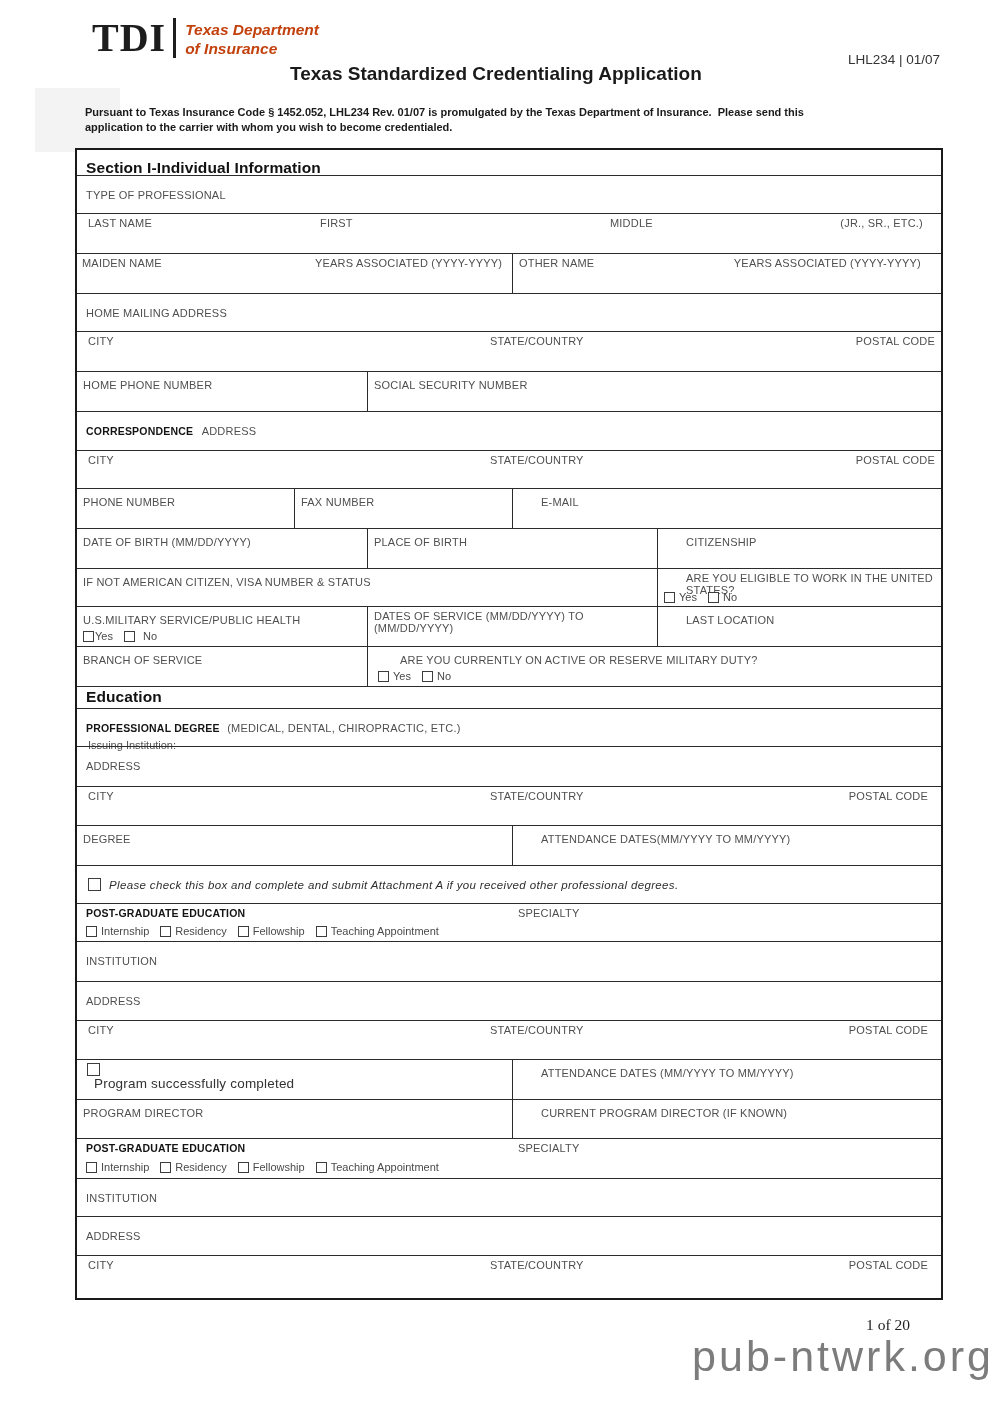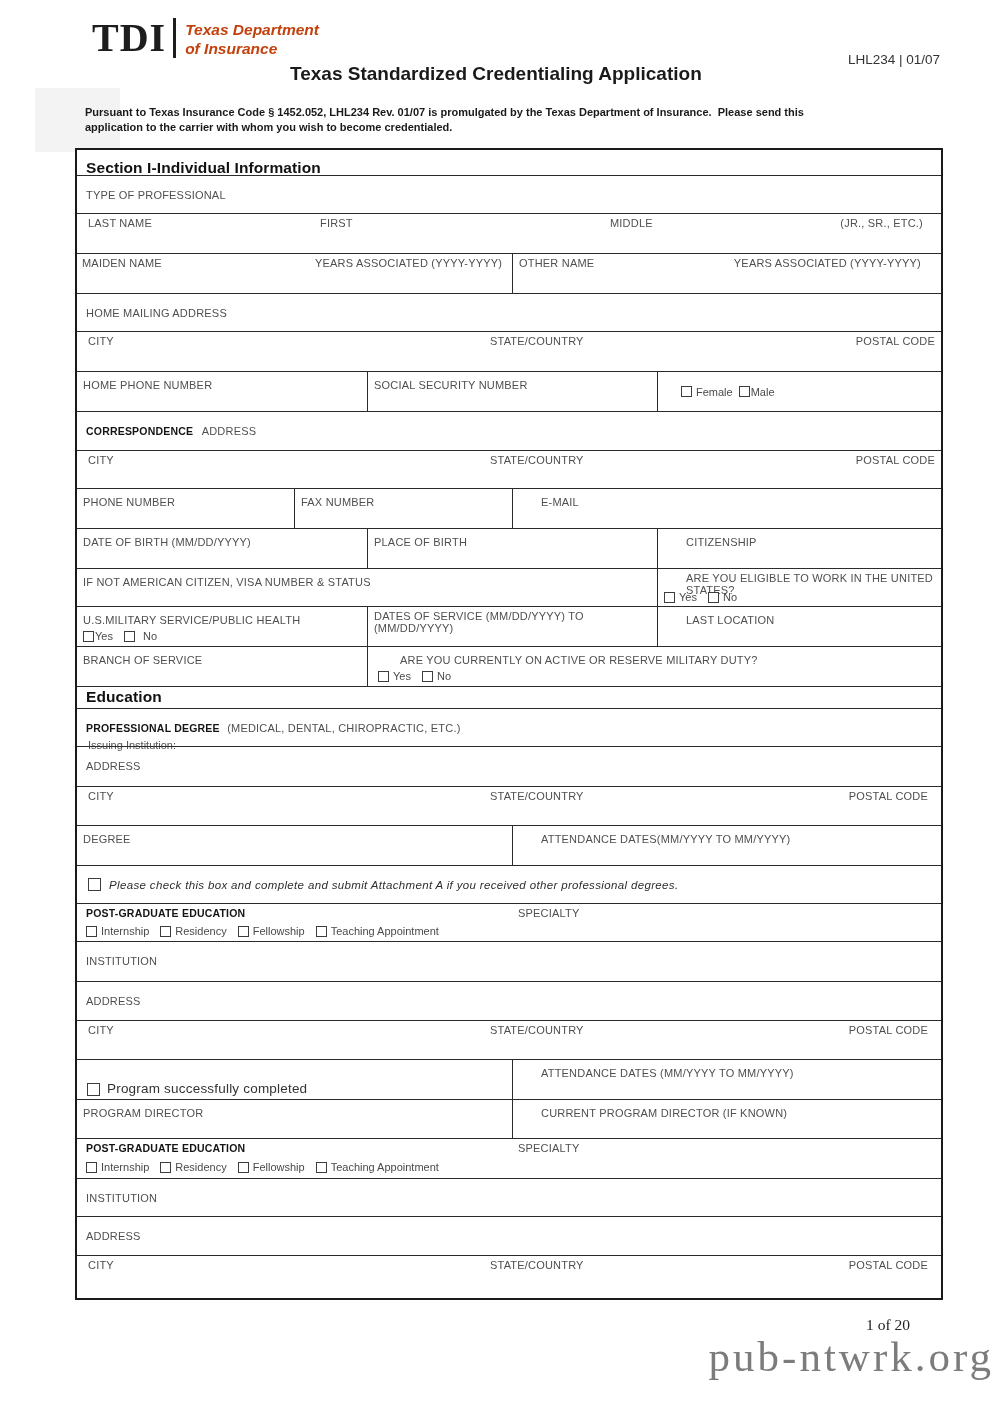--- a/index.html
+++ b/index.html
@@ -36,26 +36,26 @@
   .abs { position:absolute; top:3px; }
   .sub { font-size:11px; color:#555; display:block; margin-top:3px; padding-left:2px; }
 
   .cb { display:inline-block; width:11px; height:11px; border:1.6px solid #3d3d3d; background:#fff; vertical-align:-2px; flex:none; }
   .cb-lg { width:13px; height:13px; }
   .cbl { font-size:11px; color:#4a4a4a; margin:0 11px 0 4px; }
   .cbline { position:absolute; left:8px; bottom:5px; display:flex; align-items:center; }
   .gender { display:flex; align-items:center; padding-left:23px; }
   .att-row { display:flex; align-items:center; padding-left:11px; }
   .att-txt { font-style:italic; font-size:11.5px; color:#2e2e2e; letter-spacing:0.35px; margin-left:8px; }
-  .prog { display:flex; align-items:flex-end; padding-left:10px; }
+  .prog { display:flex; align-items:flex-start; padding-left:10px;flex-direction:column; }
   .prog-txt { font-size:13.5px; color:#333; margin-left:7px; letter-spacing:0.2px; }
 
   
   .pagenum { position:absolute; top:1316px; right:89px; font-family:"Liberation Serif", serif; font-size:15.5px; color:#222; }
-  .watermark { position:absolute; top:1332px; right:5px; font-family:Liberation Serif, serif; font-size:43px; color:#7c7c7c; letter-spacing:3px; }
+  .watermark { position:absolute; top:1332px; right:5px; font-family:Liberation Sans, sans-serif; font-size:43px; color:#7c7c7c; letter-spacing:3px; }
 </style>
 </head>
 <body>
 
 <div class="shade"></div>
 
 <div class="logo">
   <span class="logo-abbr">TDI</span>
   <span class="logo-bar"></span>
   <span class="logo-name">
@@ -105,26 +105,20 @@
     <span class="lbl abs" style="right:6px">POSTAL CODE</span>
   </div>
 
   <div class="row h40 cells">
     <div class="cell" style="width:290px">
       <span class="lbl">HOME PHONE NUMBER</span>
     </div>
     <div class="cell" style="width:290px">
       <span class="lbl">SOCIAL SECURITY NUMBER</span>
     </div>
-    <div class="cell grow gender">
-      <span class="cb"></span>
-      <span class="cbl" style="margin-right:6px">Female</span>
-      <span class="cb"></span>
-      <span class="cbl" style="margin-left:1px">Male</span>
-    </div>
   </div>
 
   <div class="row h39 pad">
     <span class="blbl">CORRESPONDENCE</span>
     <span class="lbl" style="margin-left:4px">ADDRESS</span>
   </div>
 
   <div class="row h38">
     <span class="lbl abs" style="left:11px">CITY</span>
     <span class="lbl abs" style="left:413px">STATE/COUNTRY</span>

